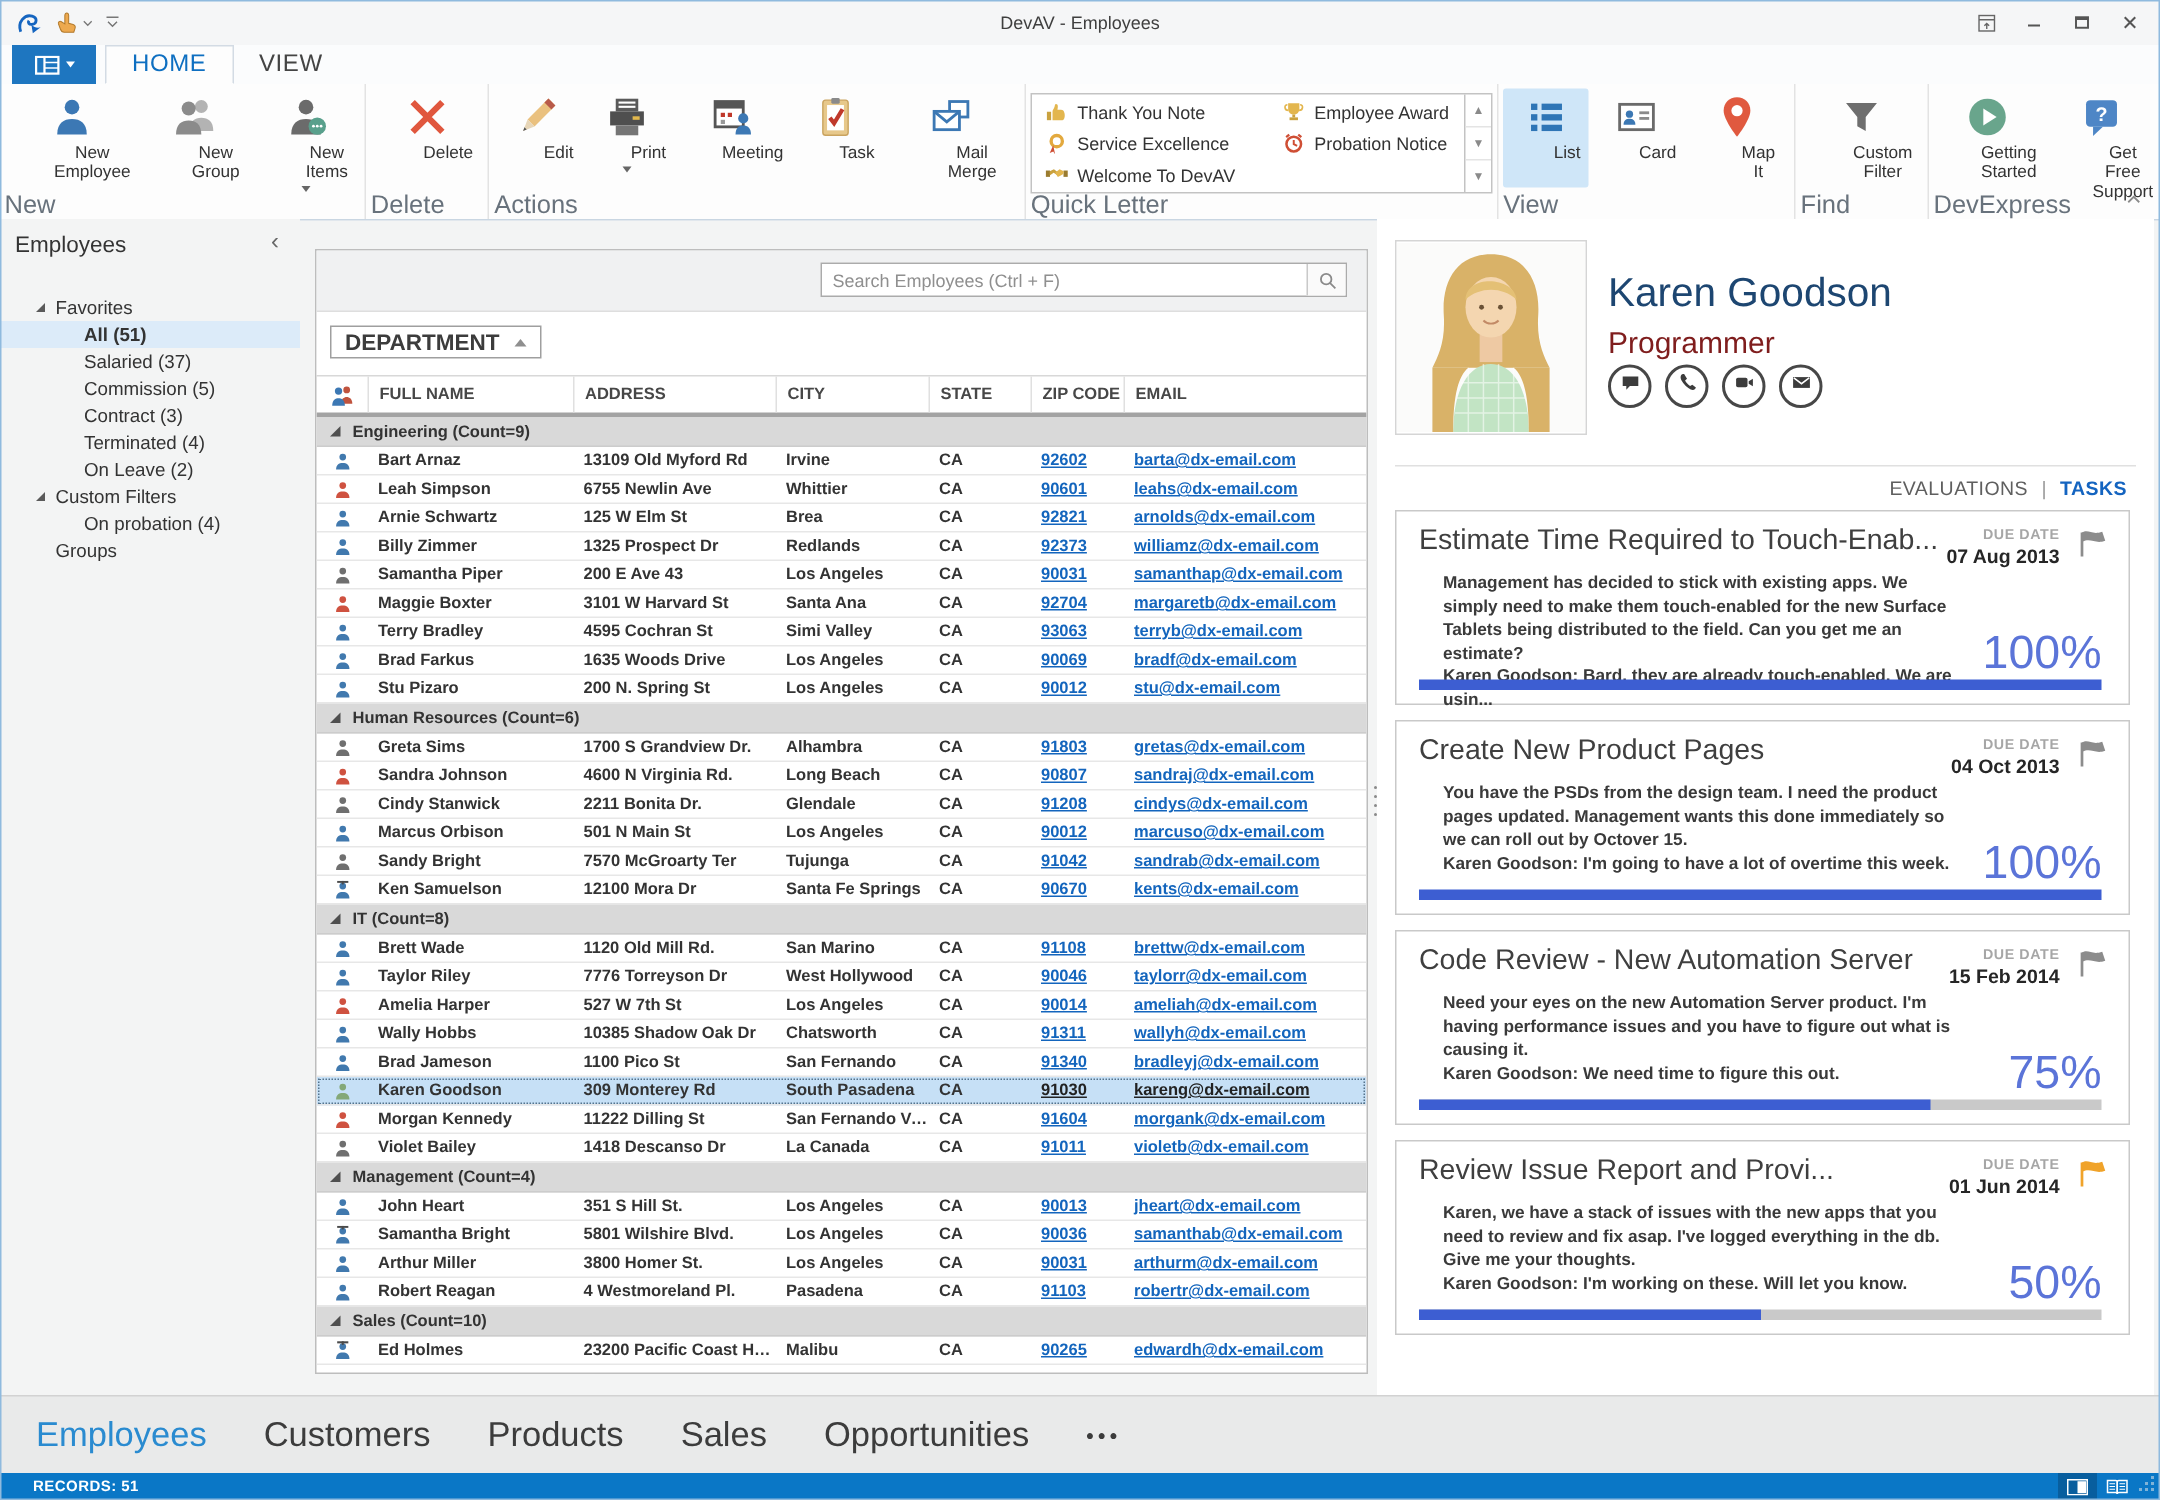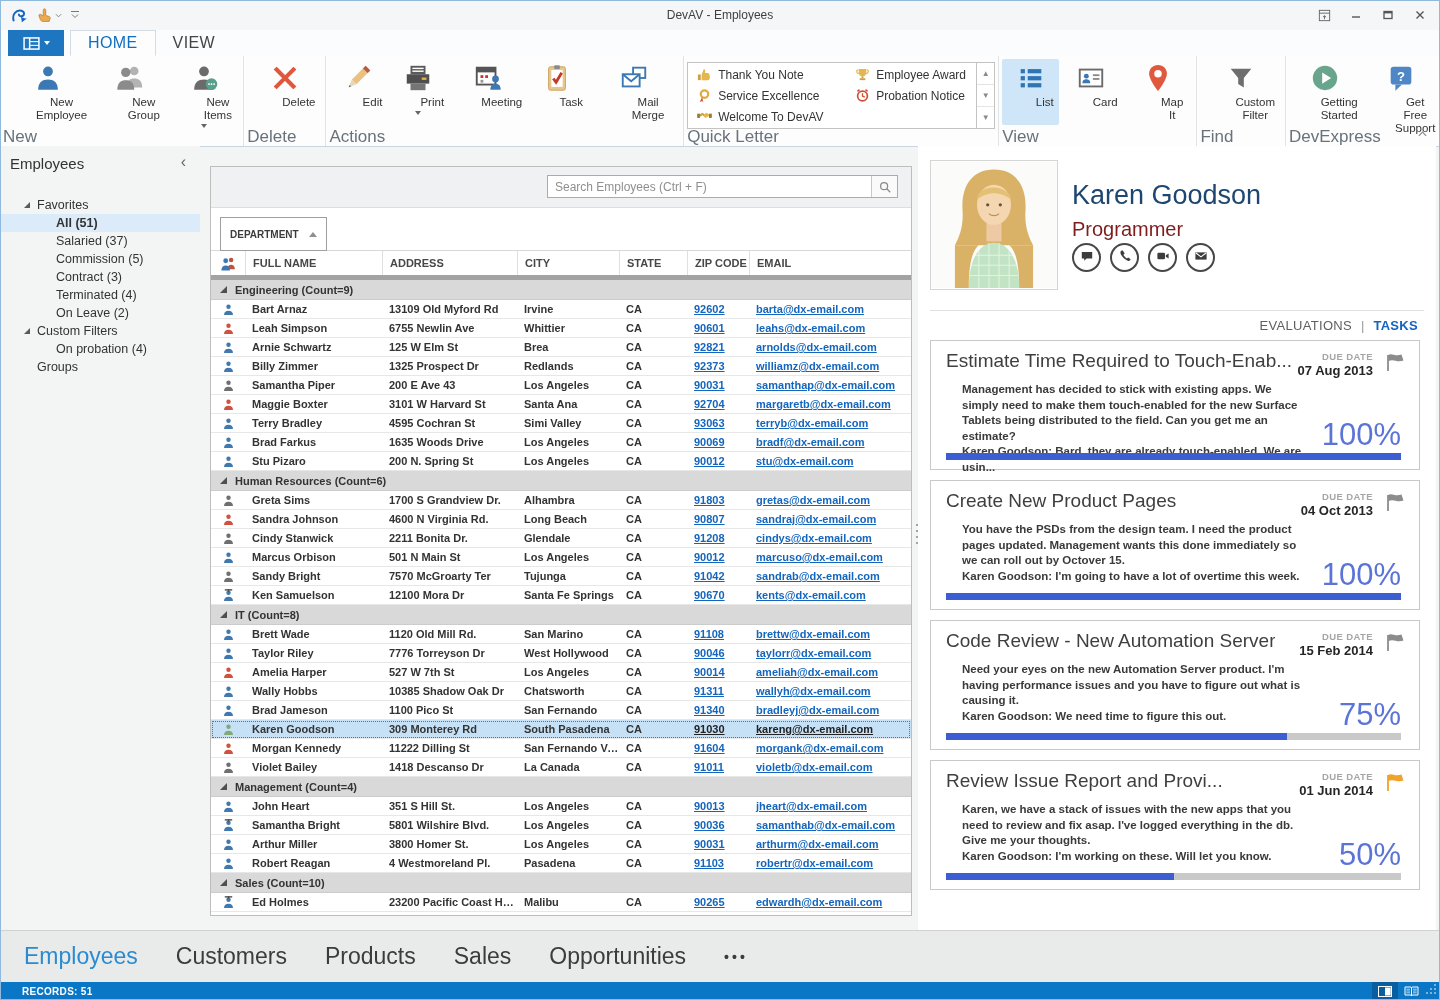--- a/index.html
+++ b/index.html
@@ -58,23 +58,23 @@
   .titem.selected{background:#dcebf9;font-weight:bold;}
 
   
   #gridpanel{position:absolute;left:210px;top:166px;width:702px;height:750px;background:#fff;border:1px solid #bdbdbd;overflow:hidden;display:flex;flex-direction:column;box-sizing:border-box;}
   .search-strip{height:40px;background:#f0f1f2;border-bottom:1px solid #dedede;position:relative;flex:none;}
   .searchbox{position:absolute;right:13px;top:8px;width:351px;height:23px;border:1px solid #ababab;background:#fff;display:flex;align-items:center;box-sizing:border-box;}
   .searchbox input{flex:1;border:none;outline:none;padding:0 7px;font-size:12px;color:#555;font-family:inherit;background:transparent;}
   .searchbox input::placeholder{color:#8f8f8f;}
   .search-btn{width:25px;align-self:stretch;border-left:1px solid #c9c9c9;display:flex;align-items:center;justify-content:center;background:#fafafa;}
   .groupby{height:42px;background:#fff;position:relative;flex:none;}
-  .gb-btn{position:absolute;left:9px;top:9px;height:34px;padding:0 9px;border:1px solid #9f9f9f;background:#fff;display:flex;align-items:center;gap:10px;font-size:10px;font-weight:bold;color:#3c3c3c;box-sizing:border-box;}
+  .gb-btn{position:absolute;left:9px;top:9px;height:22px;padding:0 9px;border:1px solid #9f9f9f;background:#fff;display:flex;align-items:center;gap:10px;font-size:15px;font-weight:bold;color:#3c3c3c;box-sizing:border-box;}
   .sortup{width:0;height:0;border-left:4px solid transparent;border-right:4px solid transparent;border-bottom:5px solid #8f8f8f;}
-  .ghead{height:24px;display:flex;border-top:1px solid #d8d8d8;border-bottom:5px solid #a3a3a3;flex:none;align-items:stretch;}
+  .ghead{height:24px;display:flex;border-top:1px solid #d8d8d8;border-bottom:3px solid #a3a3a3;flex:none;align-items:stretch;}
   .hcell{font-size:11px;font-weight:bold;color:#474747;padding-left:7px;display:flex;align-items:center;border-left:1px solid #e0e0e0;box-sizing:border-box;overflow:hidden;white-space:nowrap;}
   .hcell.c0{border-left:none;justify-content:center;padding-left:0;}
   .grows{flex:1;overflow:hidden;}
   .grow-group{height:20px;background:#d9d9d9;border-bottom:1px solid #cccccc;display:flex;align-items:center;padding-left:9px;gap:8px;font-size:11px;font-weight:bold;color:#333;box-sizing:border-box;}
   .gexp{width:0;height:0;border-left:7px solid transparent;border-bottom:7px solid #4f4f4f;}
   .drow{height:19px;display:flex;align-items:center;border-bottom:1px solid #e7e7e7;font-size:11px;font-weight:bold;color:#333;box-sizing:border-box;}
   .dcell{padding-left:7px;overflow:hidden;white-space:nowrap;text-overflow:ellipsis;box-sizing:border-box;}
   .c0{width:34px;flex:none;display:flex;justify-content:center;padding-left:0;}
   .c1{width:137px;flex:none;}
   .c2{width:135px;flex:none;}

